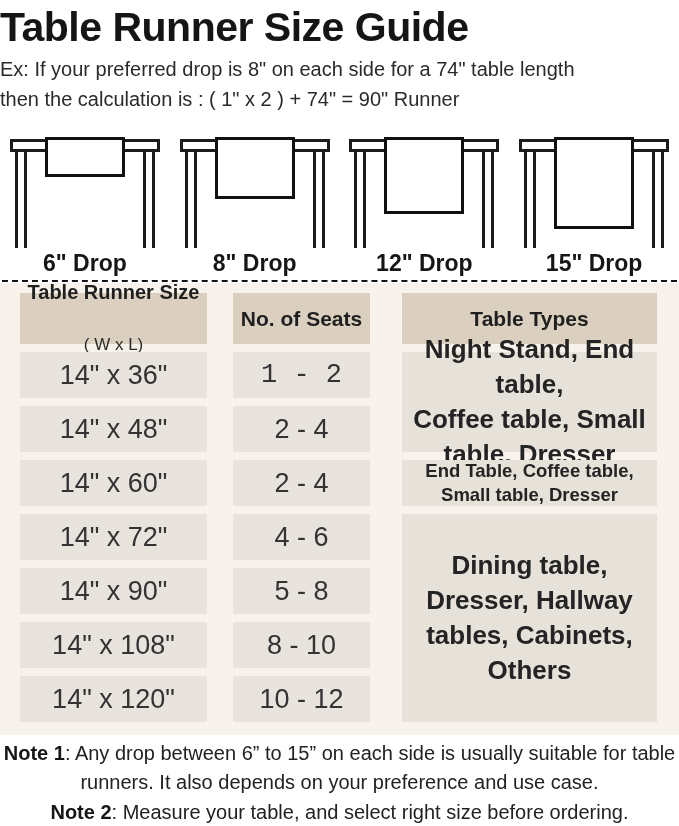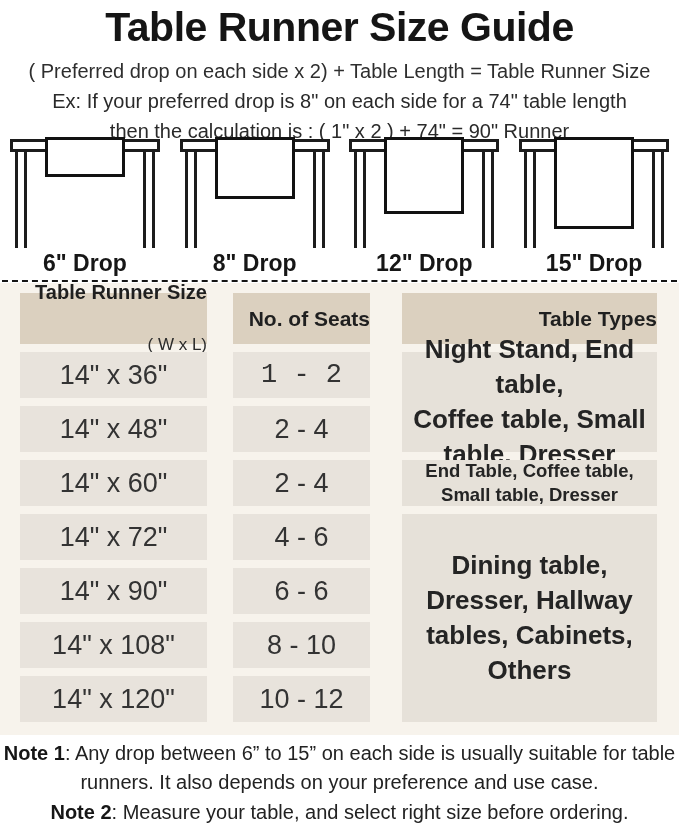--- a/index.html
+++ b/index.html
@@ -1,21 +1,21 @@
 <!DOCTYPE html>
 <html><head>
 <meta charset="utf-8">
 <style>
   * { margin:0; padding:0; box-sizing:border-box; }
   html,body { background:#ffffff; }
   body { font-family:"Liberation Sans", sans-serif; color:#1c1c1c; }
   .page { position:relative; width:679px; height:826px; background:#ffffff; overflow:hidden; margin:0 auto; }
 
   
-  .top { position:absolute; top:0; left:0; right:0; height:136px; text-align:center; }
+  .top { position:absolute; top:0; left:0; right:0; height:136px; text-align:left; }
   .title { font-size:41px; font-weight:bold; letter-spacing:-0.5px; color:#151515; margin-top:4px; }
   .formula { font-size:20px; color:#2e2e2e; margin-top:9px; white-space:nowrap; }
   .ex-line { font-size:20px; color:#2a2a2a; margin-top:7px; white-space:nowrap; }
 
   
   .illos { position:absolute; top:136px; left:0; right:0; height:112px; display:flex; }
   .illo-cell { flex:1; position:relative; }
   .illo { position:absolute; left:50%; transform:translateX(-50%); width:150px; height:112px; }
   .tabletop { position:absolute; left:0; right:0; top:3px; height:13px; background:#fff; border:3px solid #1c1c1c; z-index:1; }
   .leg { position:absolute; top:15px; width:12px; height:97px; border-left:3px solid #1c1c1c; border-right:3px solid #1c1c1c; z-index:0; }
@@ -23,21 +23,21 @@
   .runner { position:absolute; left:50%; transform:translateX(-50%); top:1px; width:80px; background:#fff; border:3px solid #111; z-index:2; }
   .d6 .runner { height:40px; } .d8 .runner { height:62px; } .d12 .runner { height:77px; } .d15 .runner { height:92px; }
 
   .drop-labels { position:absolute; top:248px; left:0; right:0; height:32px; display:flex; }
   .drop-label { flex:1; text-align:center; font-size:23px; font-weight:bold; color:#161616; line-height:30px; }
   .dashed-line { position:absolute; top:280px; left:2px; right:2px; height:0; border-top:2.5px dashed #151515; }
 
   
   .band { position:absolute; top:283px; left:0; right:0; height:452px; background:#f7f3ec; }
   .size-grid { display:grid; grid-template-columns:187px 26px 137px 32px 255px; grid-template-rows:51px repeat(7,46px); row-gap:8px; margin:10px 0 0 20px; }
-  .hdr { background:#dbd0bf; display:flex; flex-direction:column; align-items:flex-end; justify-content:center; text-align:center;gap:32px; }
+  .hdr { background:#dbd0bf; display:flex; flex-direction:column; align-items:center; justify-content:center; text-align:center;gap:32px; }
   .hdr-main { font-size:20px; font-weight:bold; color:#1f1f1f; line-height:1.1; }
   .hdr-sub { font-size:17px; color:#2c2c2c; line-height:1.2; }
   .hdr-single { font-size:21px; font-weight:bold; color:#1f1f1f; }
   .cell { background:#e8e3dc; display:flex; align-items:center; justify-content:center; }
   .cell-size, .cell-seats { font-size:27px; color:#333333; }
   .col1 { grid-column:1; } .col2 { grid-column:3; } .col3 { grid-column:5; }
   .types-cell { background:#e6e1d9; display:flex; align-items:center; justify-content:center; text-align:center;
                 font-weight:bold; font-size:26px; line-height:1.35; color:#242424; white-space:pre-line; }
   .types-a { grid-row:2 / span 2; }
   .types-b { grid-row:4; font-size:18.5px; line-height:1.28; }
@@ -49,21 +49,20 @@
   .note + .note { margin-top:1px; }
   .note-label { font-weight:bold; color:#161616; }
 </style>
 </head>
 <body>
 
 <div class="page">
 
   <div class="top">
     <div class="title">Table Runner Size Guide</div>
-    <div class="formula">( Preferred drop on each side x 2) + Table Length = Table Runner Size</div>
     <div class="ex-line">Ex: If your preferred drop is 8" on each side for a 74" table length</div>
     <div class="ex-line">then the calculation is : ( 1" x 2 ) + 74" = 90" Runner</div>
   </div>
 
   <div class="illos">
     <div class="illo-cell">
       <div class="illo d6">
         <div class="tabletop"></div>
         <div class="leg leg-l"></div>
         <div class="leg leg-r"></div>
@@ -147,21 +146,21 @@
       <div class="cell col2" style="grid-row:3;">
           <span class="cell-seats">2 - 4</span>
         </div>
       <div class="cell col2" style="grid-row:4;">
           <span class="cell-seats">2 - 4</span>
         </div>
       <div class="cell col2" style="grid-row:5;">
           <span class="cell-seats">4 - 6</span>
         </div>
       <div class="cell col2" style="grid-row:6;">
-          <span class="cell-seats">6 - 6</span>
+          <span class="cell-seats">5 - 8</span>
         </div>
       <div class="cell col2" style="grid-row:7;">
           <span class="cell-seats">8 - 10</span>
         </div>
       <div class="cell col2" style="grid-row:8;">
           <span class="cell-seats">10 - 12</span>
         </div>
 
       <div class="types-cell col3 types-a">Night Stand, End table,
 Coffee table, Small

